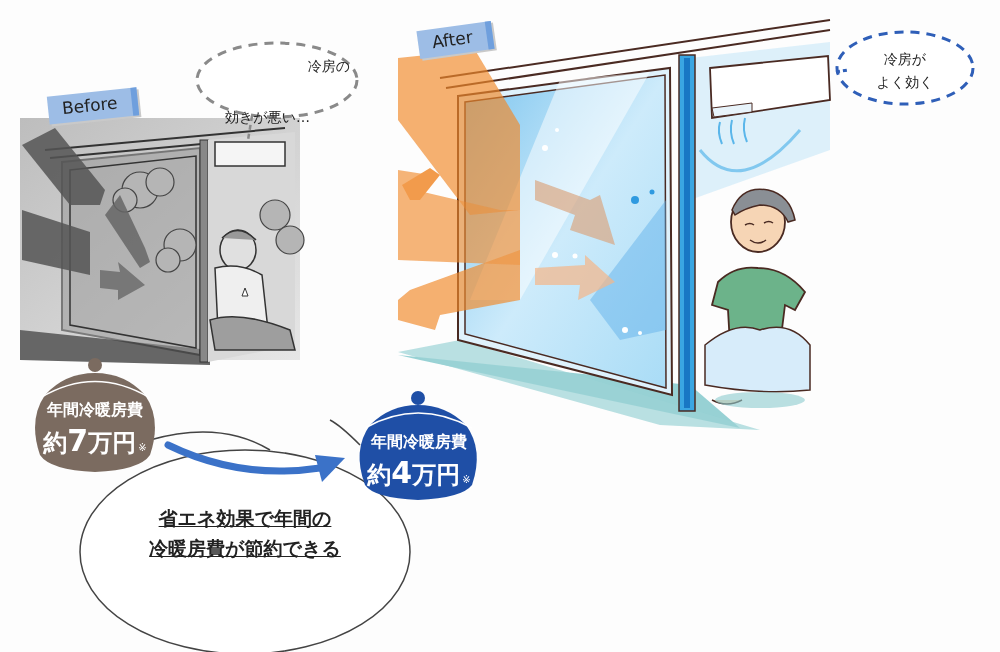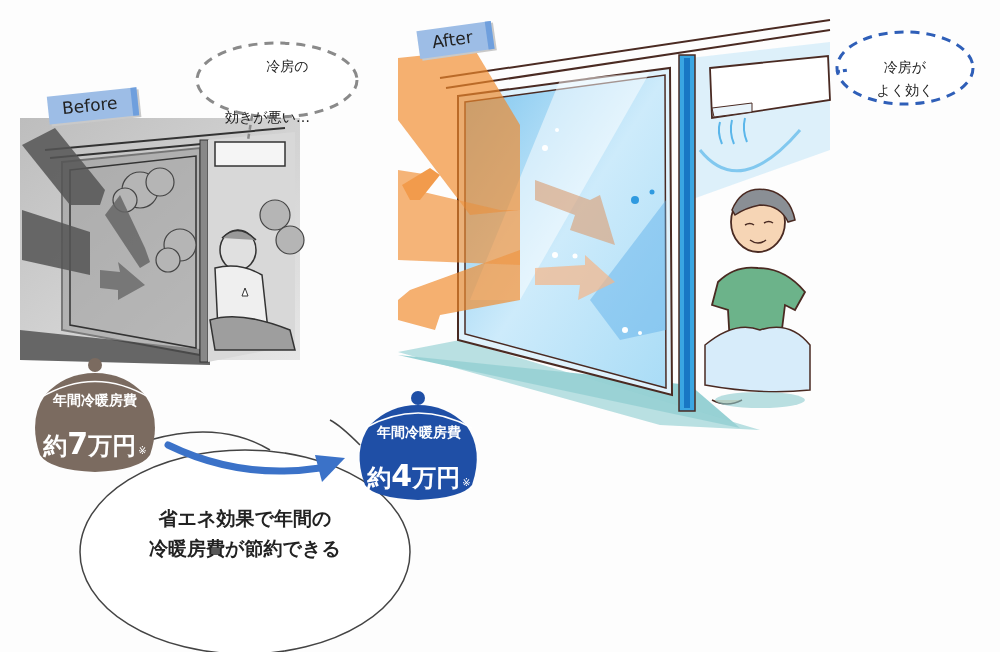--- a/index.html
+++ b/index.html
@@ -4,26 +4,26 @@
   <style>
     html, body { margin:0; padding:0; }
     body { width:1000px; height:652px; background:#fdfdfd; position:relative; overflow:hidden;
            font-family:"DejaVu Sans", sans-serif; }
     svg.scene { position:absolute; left:0; top:0; }
     .tag { position:absolute; background:#9dbde6; color:#222; font-family:"DejaVu Sans", sans-serif;
            font-size:17px; padding:3px 14px 5px 14px; transform:rotate(-6deg);
            box-shadow:2px 2px 0 #c9c9c9; border-right:6px solid #6f9fdd; }
     .bubble-text { position:absolute; text-align:center; font-size:14px; line-height:23px; color:#222; }
     .purse-text { position:absolute; color:#fff; text-align:center; font-weight:bold; }
-    .purse-text .l1 { font-size:14px; letter-spacing:0px; }
-    .purse-text .l2 { font-size:24px; margin-top:16px; }
+    .purse-text .l1 { font-size:16px; letter-spacing:0px;margin-top:8px; }
+    .purse-text .l2 { font-size:24px; margin-top:2px; }
     .purse-text .l2 .big { font-size:30px; }
     .purse-text .note { font-size:10px; font-weight:normal; margin-left:2px; }
     .center-text { position:absolute; text-align:center; color:#222; }
-    .center-text .main { font-size:19px; font-weight:bold; line-height:30px; }
+    .center-text .main { font-size:19px; font-weight:bold; line-height:30px;text-decoration:underline; }
     .center-text .sub { font-size:11px; line-height:17px; margin-top:10px; color:#333; }
   </style>
 </head>
 <body>
 
 <svg class="scene" width="1000" height="652" viewBox="0 0 1000 652">
 
   <g>
 
     <polygon points="20,118 300,118 300,360 20,360" fill="#cfcfcf"></polygon>
@@ -167,25 +167,25 @@
       <stop offset="1" stop-color="#a9dcf6"></stop>
     </linearGradient>
   </defs>
 </svg>
 
 <div class="tag" style="left:48px; top:92px;">Before</div>
 
 <div class="tag" style="left:418px; top:26px; transform:rotate(-8deg);">After</div>
 
 <div class="bubble-text" style="left:205px; top:55px; width:145px;">
-  <div style="text-align:center; padding-left:20px;">冷房の</div>
+  <div style="text-align:right; padding-left:20px;">冷房の</div>
   <div style="text-align:left; padding-left:20px;margin-top:28px;">効きが悪い…</div>
 </div>
 
-<div class="bubble-text" style="left:850px; top:56px; width:110px;">
+<div class="bubble-text" style="left:850px; top:48px; width:110px;">
   <div>冷房が</div>
   <div>よく効く</div>
 </div>
 
 <div class="purse-text" style="left:30px; top:392px; width:130px;">
   <div class="l1">年間冷暖房費</div>
   <div class="l2"><span>約</span><span class="big">7</span><span>万円</span><span class="note">※</span></div>
 </div>
 
 <div class="purse-text" style="left:355px; top:424px; width:128px;">

